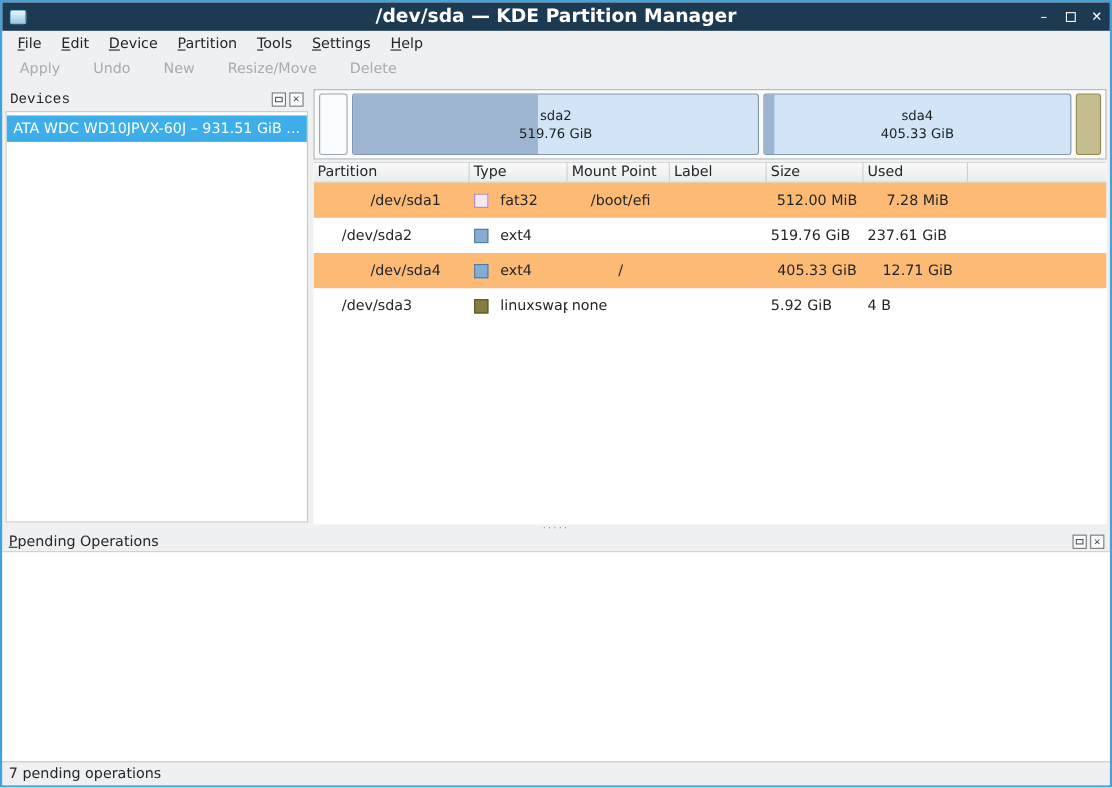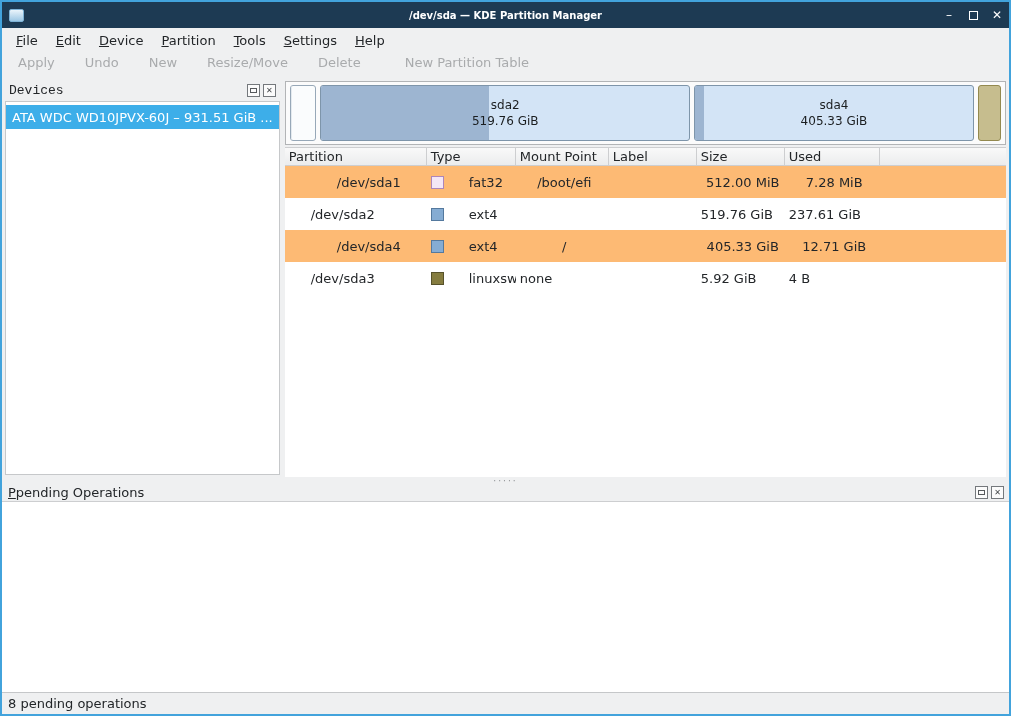--- a/index.html
+++ b/index.html
@@ -14,21 +14,21 @@
     display: flex; flex-direction: column;
     background: #eff0f1; overflow: hidden;
   }
   
   .titlebar {
     flex: 0 0 26px; background: #1d3a53; color: #fff;
     display: flex; align-items: center; position: relative;
   }
   .title {
     position: absolute; left: 0; right: 0; text-align: center;
-    font-weight: bold; font-size: 10px; pointer-events: none;
+    font-weight: bold; font-size: 17px; pointer-events: none;
   }
   .win-icon {
     margin-left: 7px; width: 15px; height: 13px; border-radius: 2px;
     background: linear-gradient(#eaf4fb, #9dc7e4);
     border: 1px solid #7fb3d6; z-index: 1;
   }
   .win-controls { margin-left: auto; display: flex; align-items: center; z-index: 1; }
   .win-btn { width: 24px; height: 24px; display: flex; align-items: center; justify-content: center; color: #fff; font-size: 12px; }
   .restore-glyph { width: 9px; height: 9px; border: 1px solid #fff; transform: rotate(0deg); }
   
@@ -91,21 +91,21 @@
     background: linear-gradient(#f9f9f9, #ebeced);
     border-top: 1px solid #cdced0; border-bottom: 1px solid #cdced0;
   }
   .th { padding: 1px 4px; border-right: 1px solid #cdced0; display: flex; align-items: center; overflow: hidden; white-space: nowrap; }
   .th:last-child { border-right: none; }
   .group-row { flex: 0 0 32px; display: flex; align-items: center; font-weight: bold; padding-left: 5px; }
   .row { flex: 0 0 32px; align-items: center; }
   .row.alt { background: #fdba74; text-align: center; }
   .cell { padding-left: 4px; overflow: hidden; white-space: nowrap; }
   .cell.partition { padding-left: 26px; }
-  .type-cell { display: flex; align-items: center; gap: 25px; }
+  .type-cell { display: flex; align-items: center; gap: 11px; }
   .swatch { width: 13px; height: 13px; border: 1px solid; flex: 0 0 13px; }
   .sw-fat32 { background: #f4e7f6; border-color: #ad86ba; }
   .sw-ext4  { background: #85acd3; border-color: #54799e; }
   .sw-swap  { background: #857c3f; border-color: #57522b; }
   
   .hsplit {
     flex: 0 0 7px; display: flex; align-items: center; justify-content: center;
     color: #8f9295; font-size: 9px; letter-spacing: 2px; line-height: 0;
   }
   .pending-header { flex: 0 0 17px; display: flex; align-items: center; padding: 0 5px 0 6px; }
@@ -139,21 +139,20 @@
     <span class="menu-item"><span class="accel">S</span><span>ettings</span></span>
     <span class="menu-item"><span class="accel">H</span><span>elp</span></span>
   </div>
 
   <div class="toolbar">
     <span class="tool-item">Apply</span>
     <span class="tool-item">Undo</span>
     <span class="tool-item">New</span>
     <span class="tool-item">Resize/Move</span>
     <span class="tool-item">Delete</span>
-    <span class="tool-item sep">New Partition Table</span>
   </div>
 
   <div class="content">
 
     <div class="dock">
       <div class="dock-header">
         <span class="dock-title">Devices</span>
         <span class="dock-btn">
             <span class="float-inner"></span>
           </span>
@@ -264,16 +263,16 @@
   <div class="pending-header">
     <span class="pending-title"><span class="accel">P</span><span>pending Operations</span></span>
     <span class="dock-btn">
         <span class="float-inner"></span>
       </span>
     <span class="dock-btn">✕</span>
   </div>
   <div class="pending-content"></div>
 
   <div class="statusbar">
-    <span>8 pending operations</span>
+    <span>7 pending operations</span>
   </div>
 
 </div>
 
 </body></html>

